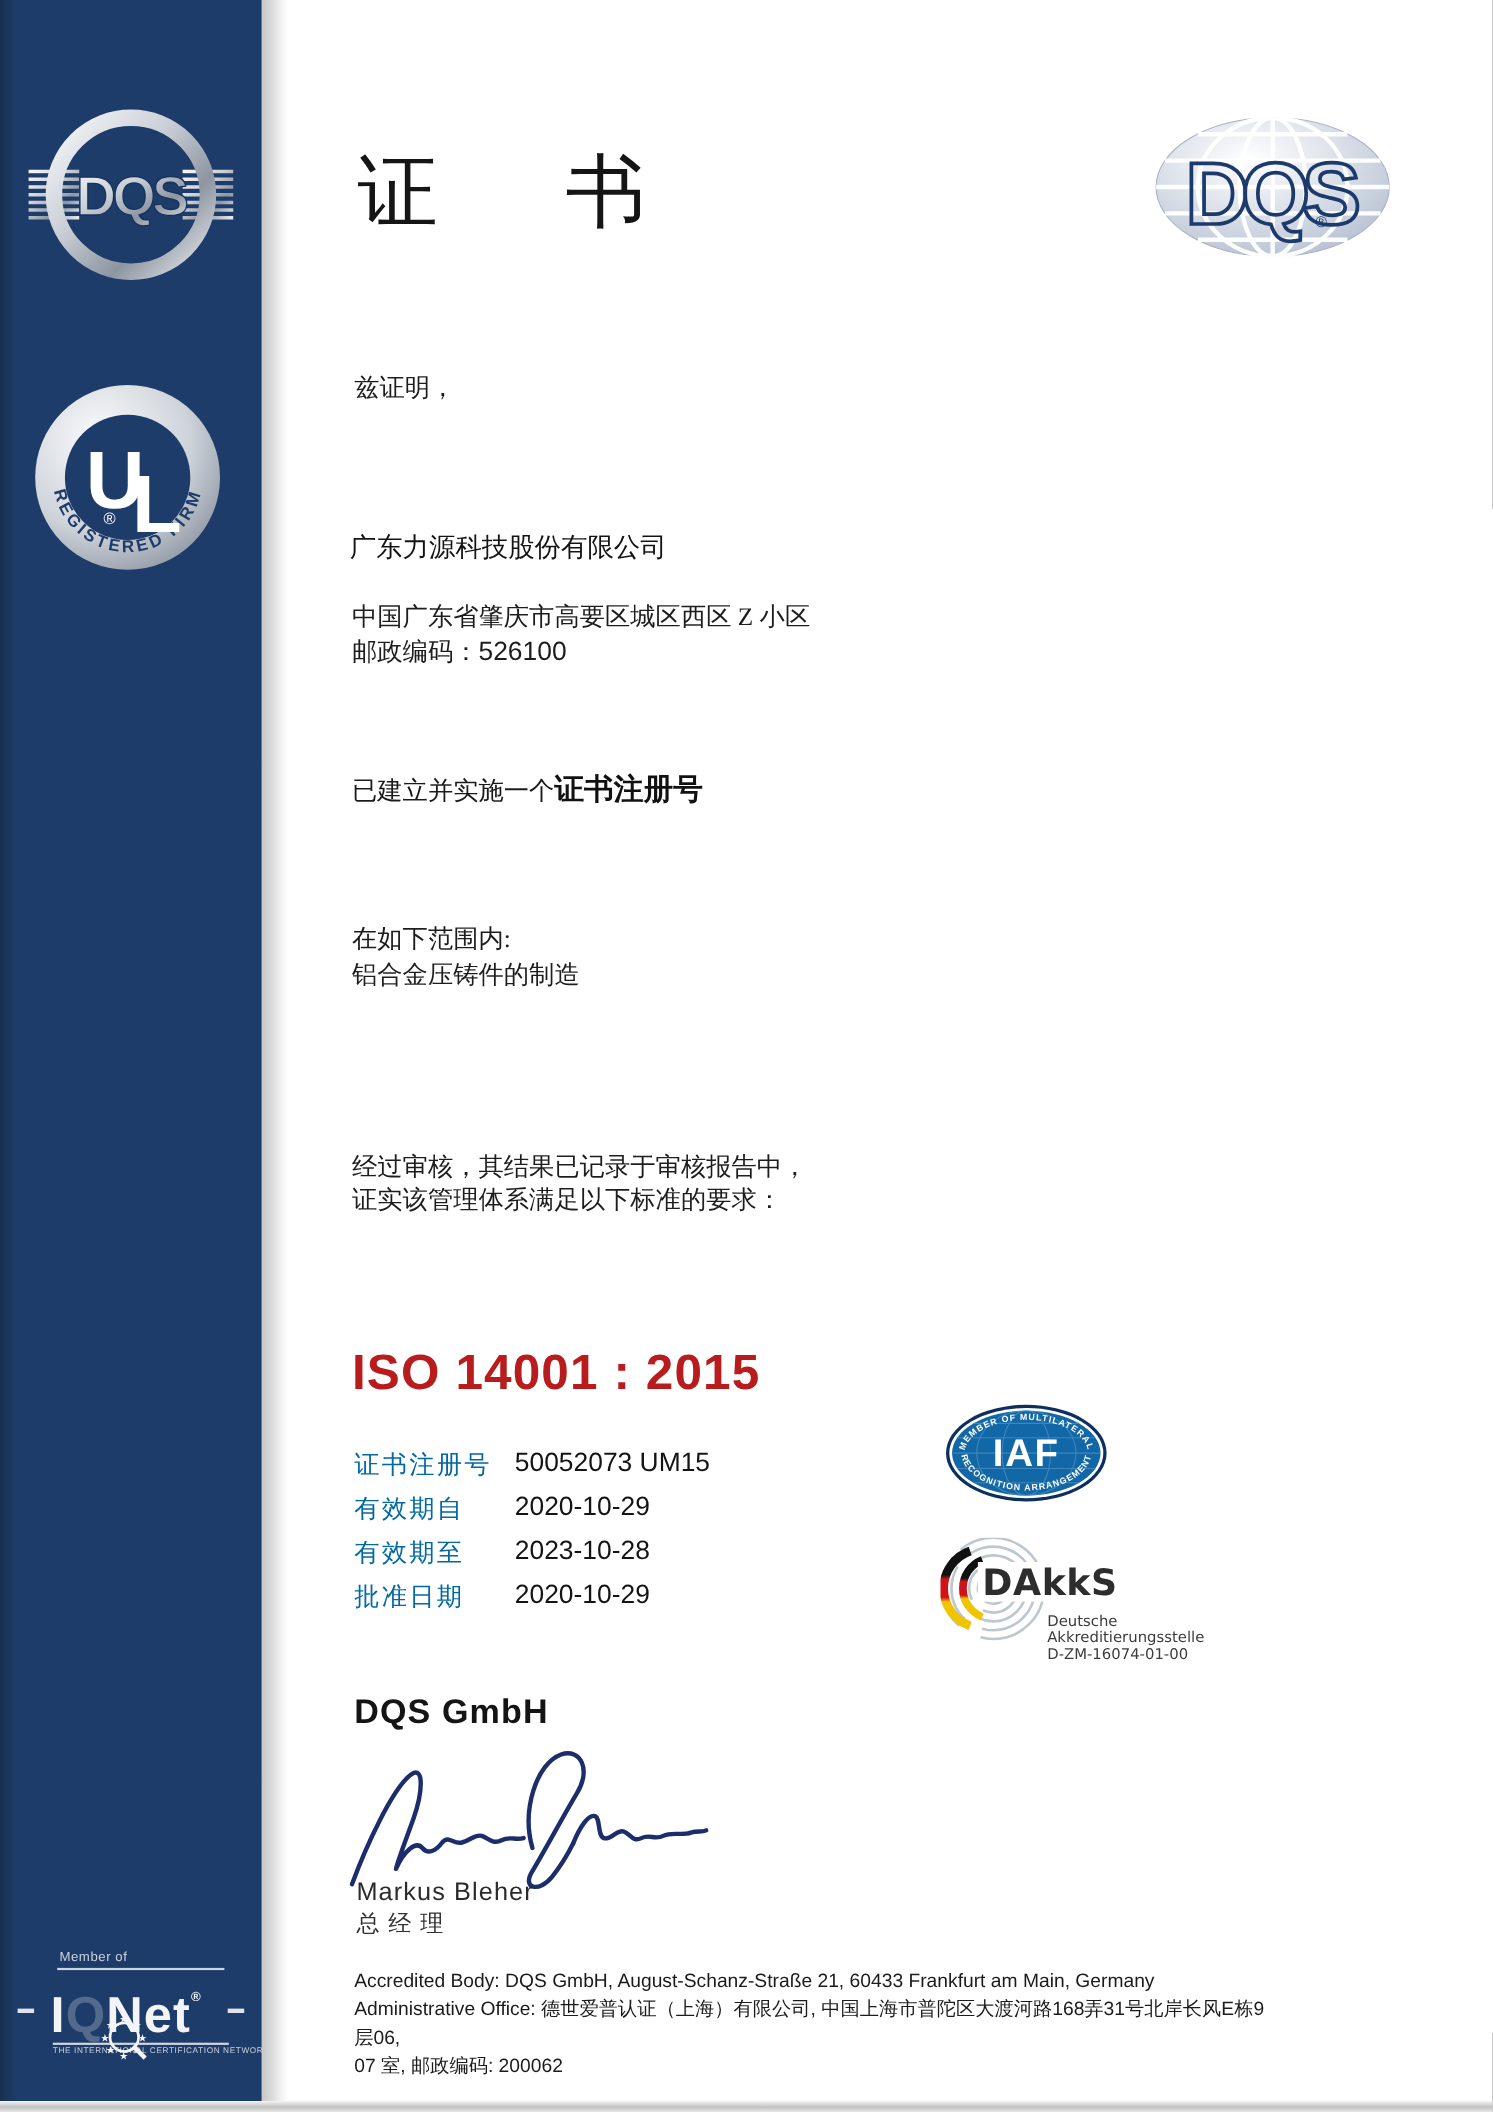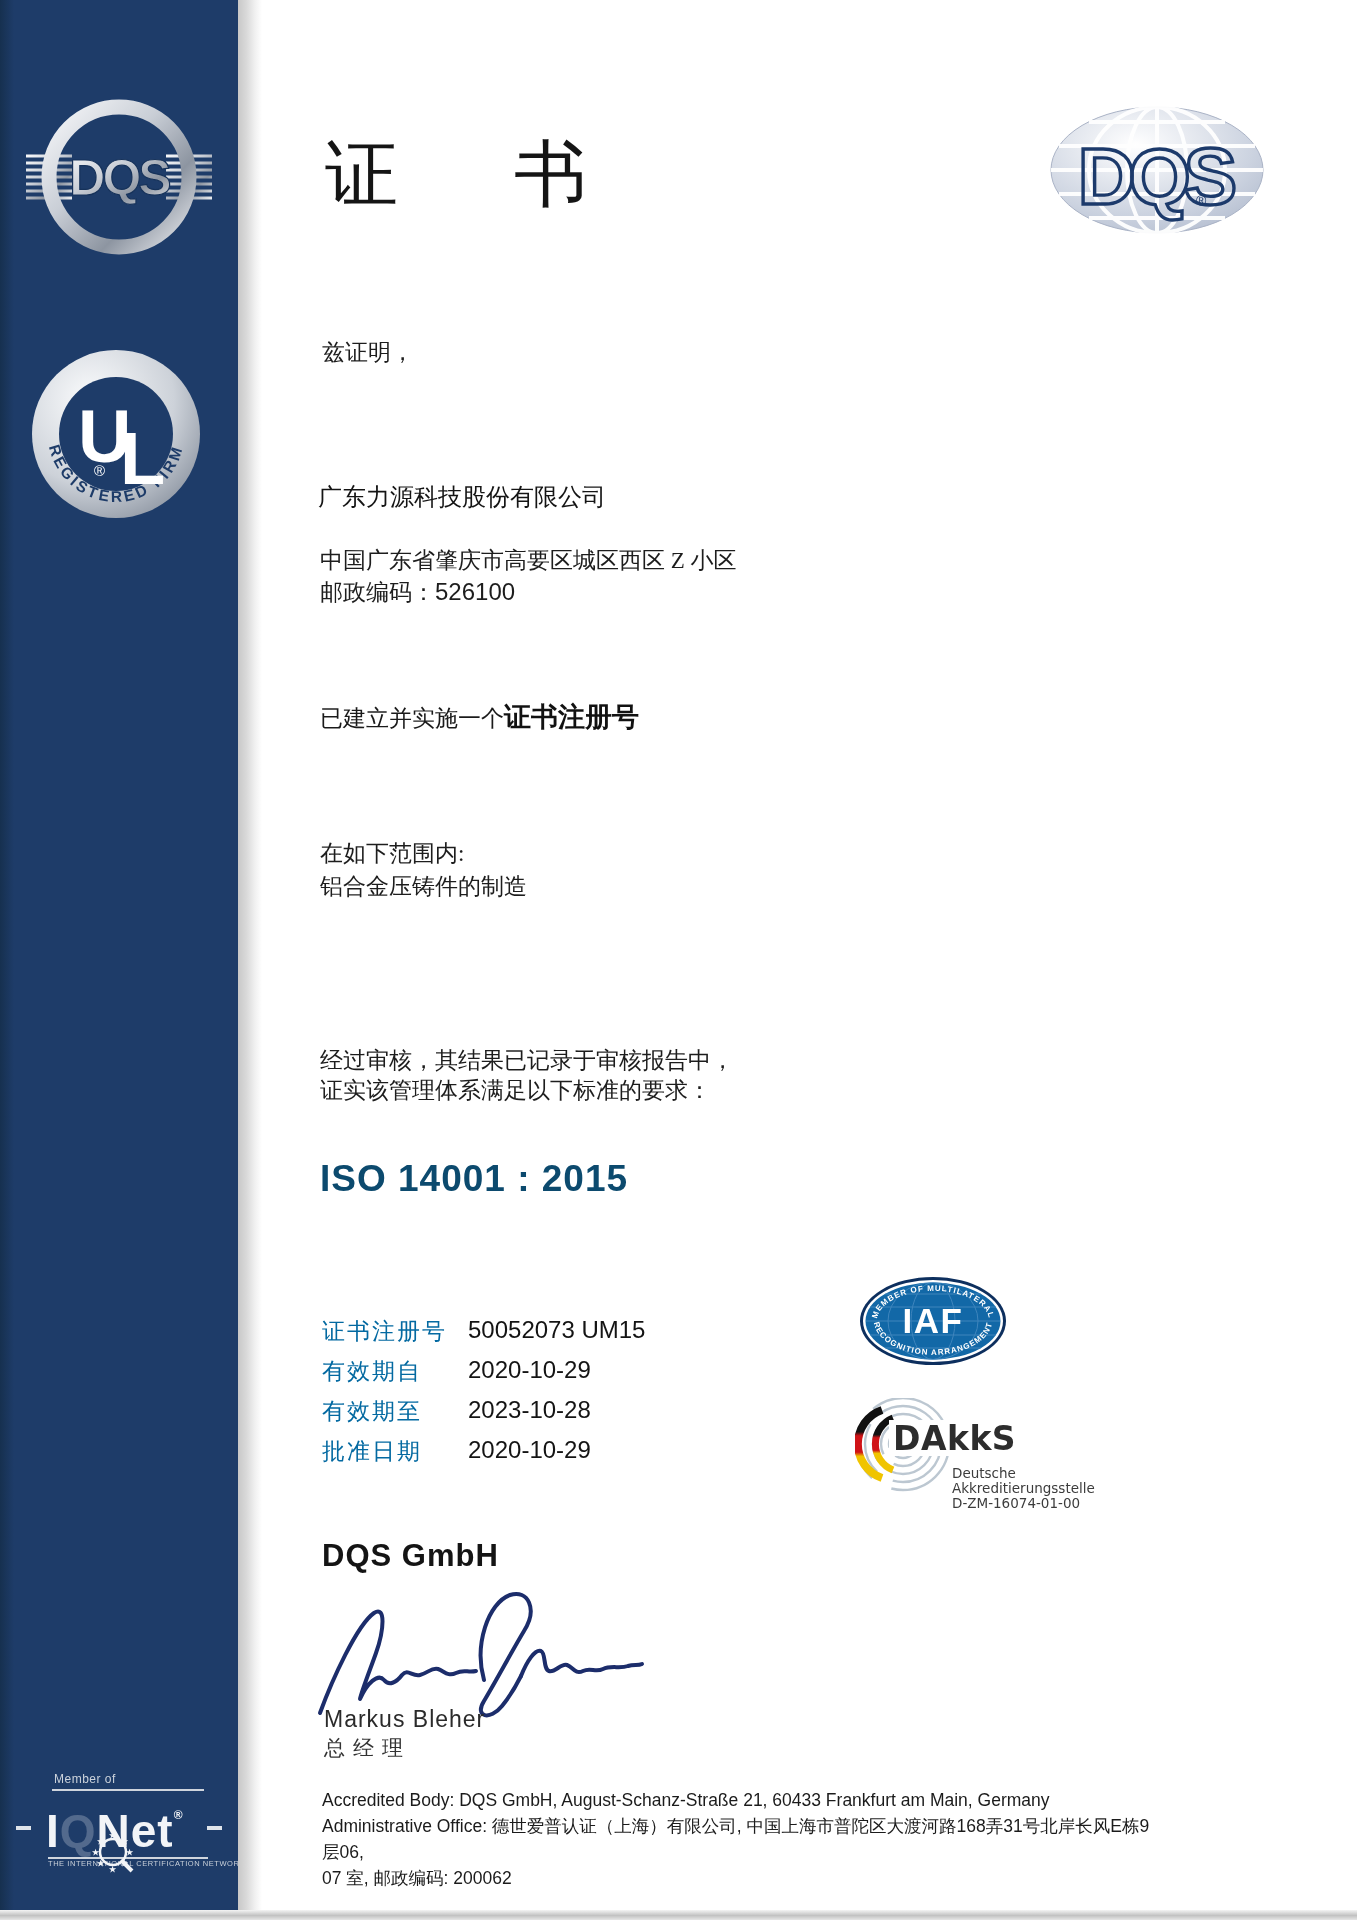--- a/index.html
+++ b/index.html
@@ -33,22 +33,22 @@
   .company-name { left:318px; top:481px; font-size:24px; font-weight:normal; color:#141414; }
   .company-address { left:320px; top:545px; font-size:23px; color:#1d1d1d; }
   .postal { left:320px; top:577px; font-size:23px; color:#1d1d1d; }
   .postal .val { font-family:"Liberation Sans","DejaVu Sans",sans-serif; font-size:24px; }
   .system-line { left:320px; top:699px; font-size:23px; color:#1a1a1a; }
   .system-line .sys { font-size:27px; font-weight:bold; color:#111; }
   .scope-intro { left:320px; top:838px; font-size:23px; color:#1d1d1d; }
   .scope-desc { left:320px; top:871px; font-size:23px; color:#1d1d1d; }
   .audit { left:320px; top:1046px; font-size:23px; line-height:30px; color:#1d1d1d; }
   .standard {
-    left:320px; top:1158px; font-size:37px; font-weight:bold; letter-spacing:1px;
-    font-family:"Liberation Sans","DejaVu Sans",sans-serif; color:#0c4a6e;
+    left:320px; top:1222px; font-size:45px; font-weight:bold; letter-spacing:1px;
+    font-family:"Liberation Sans","DejaVu Sans",sans-serif; color:#b91c1c;
   }
   .details { left:322px; top:1316px; width:420px; }
   .detail-row { position:relative; height:40px; }
   .detail-label { position:absolute; left:0; top:0; font-size:23px; color:#0369a1; letter-spacing:2px; }
   .detail-value {
     position:absolute; left:146px; top:0; font-size:24px; color:#141414;
     font-family:Liberation Sans, sans-serif;
   }
   .issuer {
     left:322px; top:1538px; font-size:31px; font-weight:bold;

